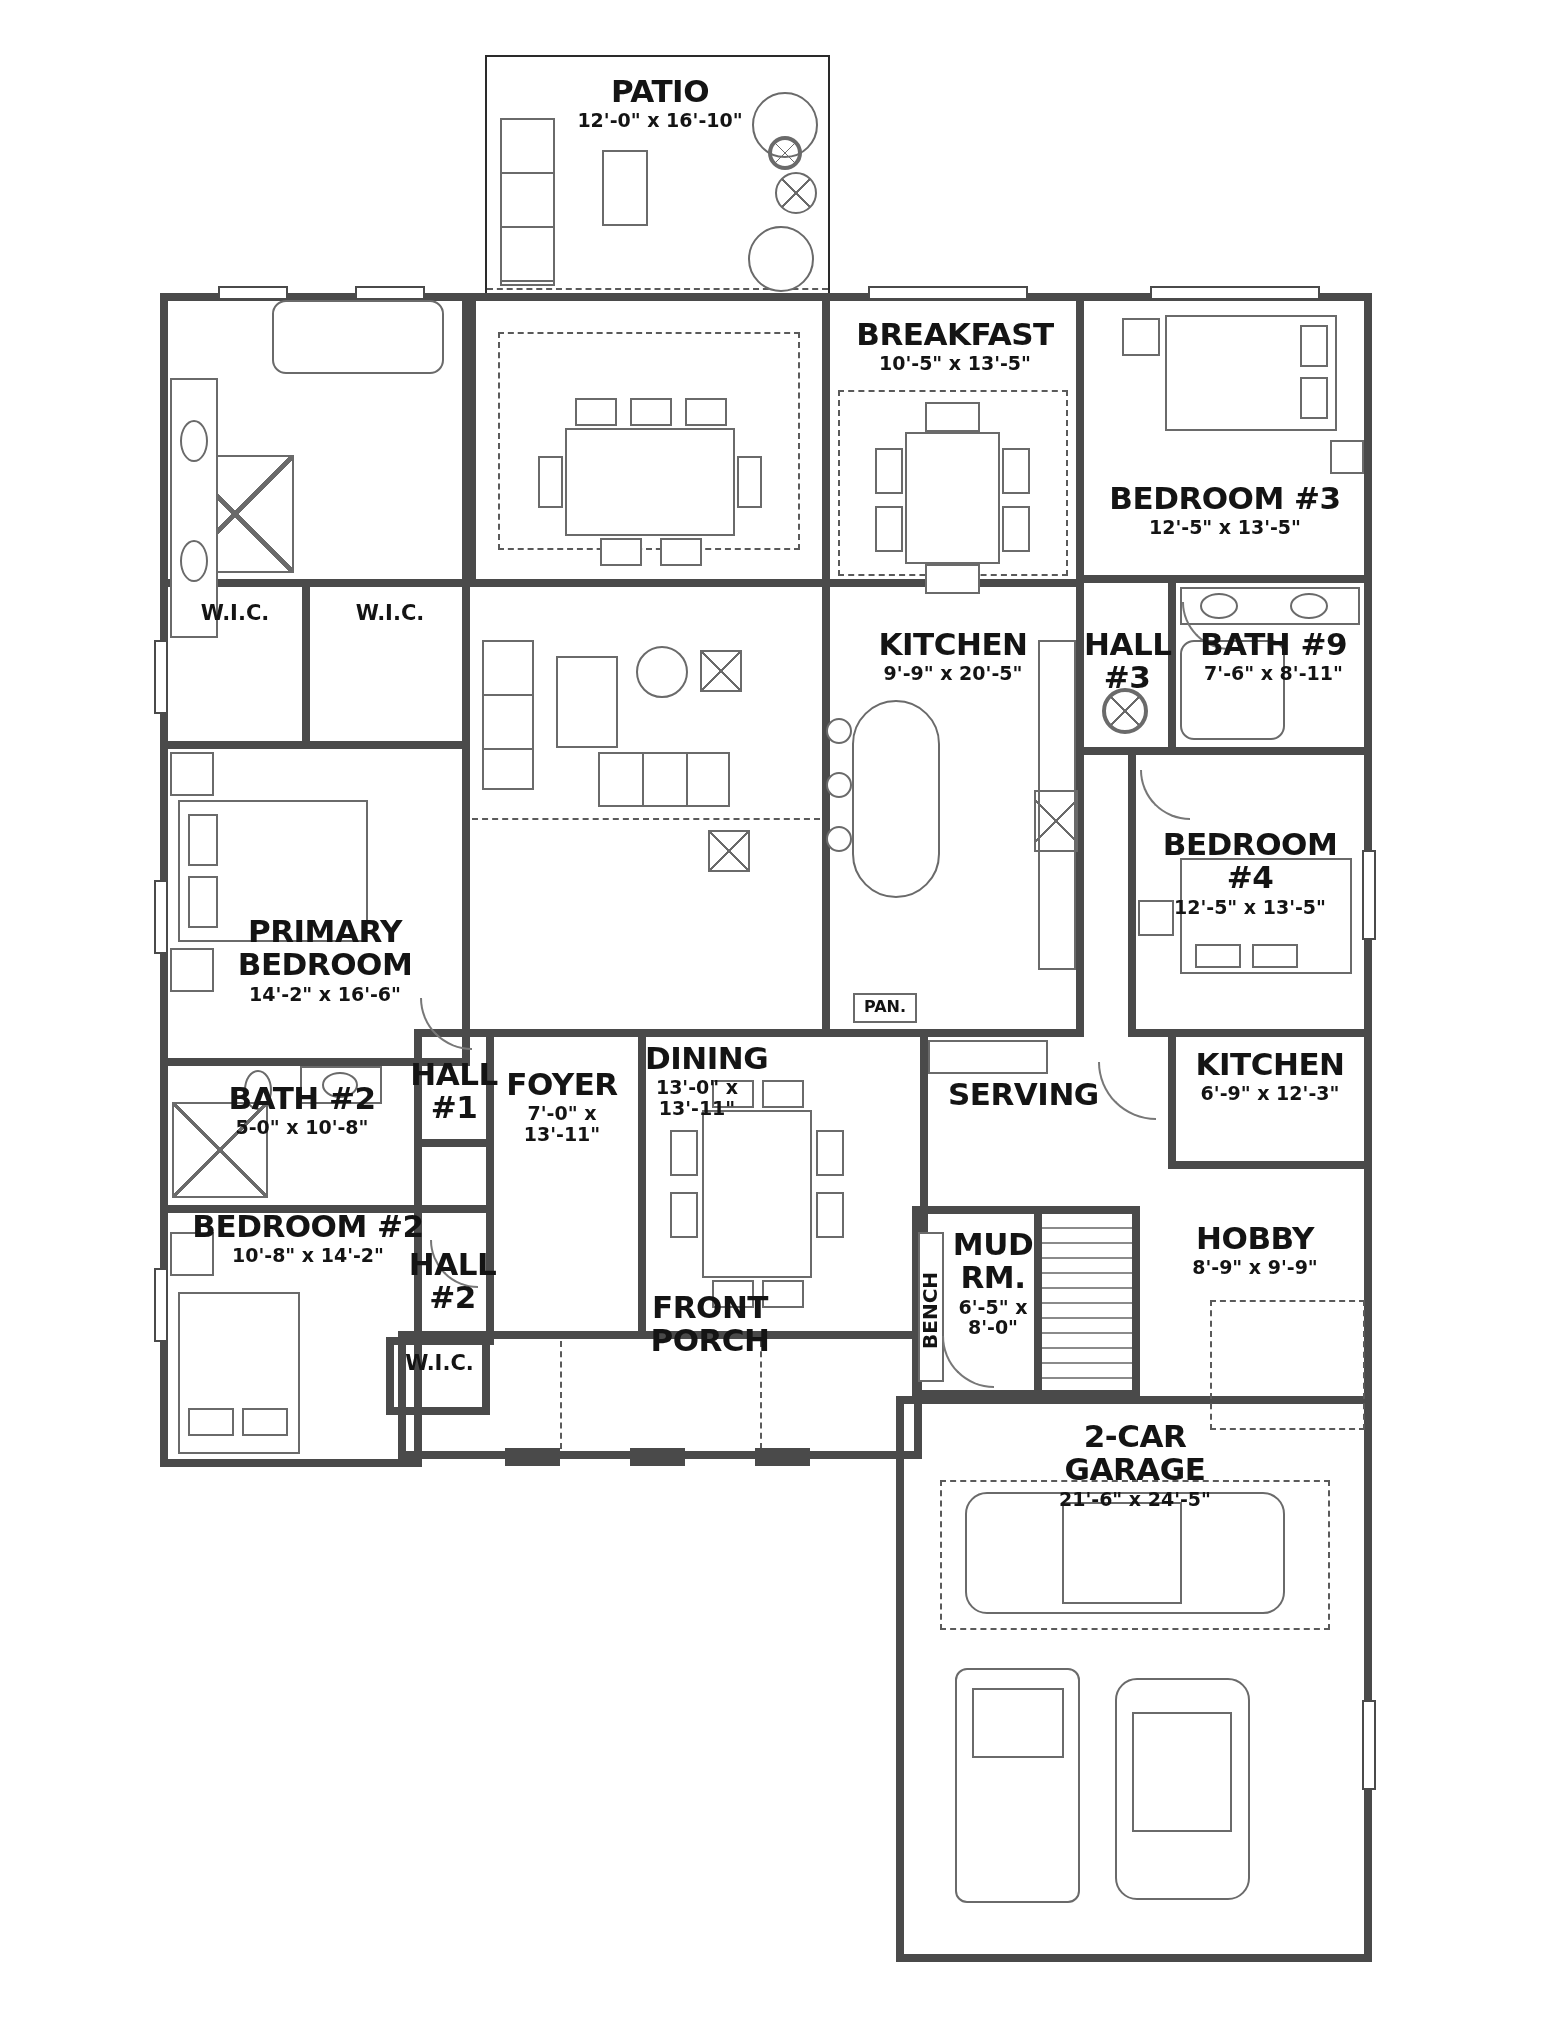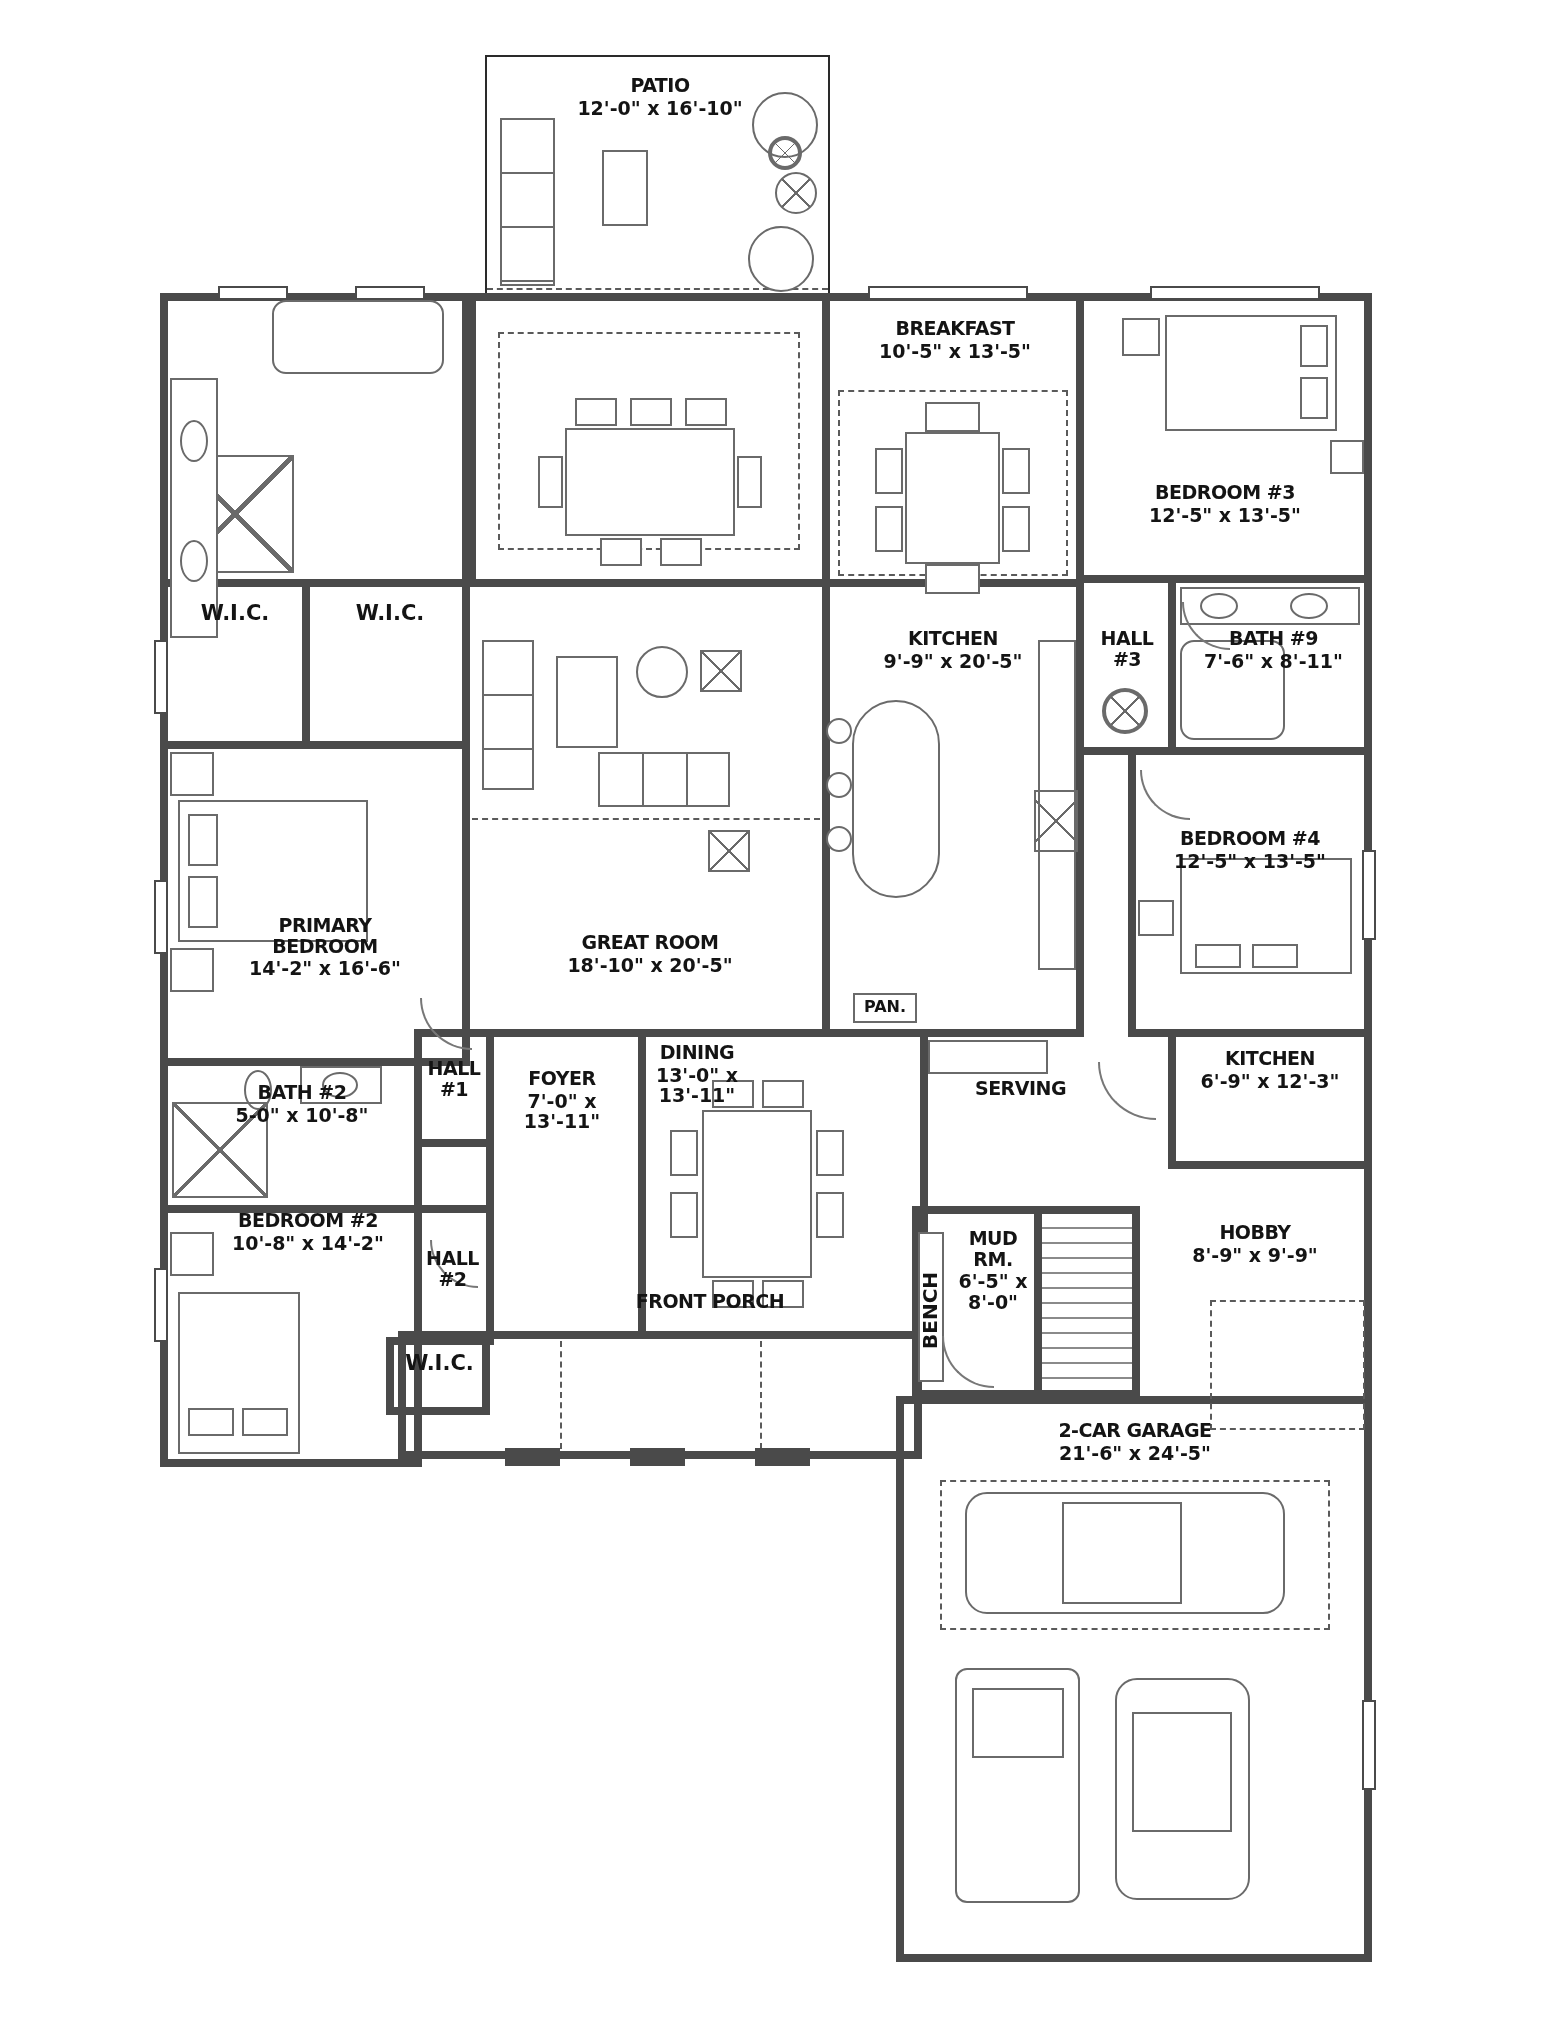--- a/index.html
+++ b/index.html
@@ -2,21 +2,21 @@
 <html><head>
 <meta charset="utf-8">
 <style>
   html,body{margin:0;padding:0;background:#fff;}
   #plan{position:relative;width:1559px;height:2017px;background:#fff;overflow:hidden;
         font-family:"DejaVu Sans",sans-serif;}
   .room{position:absolute;border:8px solid #4a4a4a;box-sizing:border-box;background:transparent;}
   .thin{border:2px solid #2a2a2a;}
   .wall{position:absolute;background:#4a4a4a;}
   .label{position:absolute;text-align:center;color:#141414;font-weight:bold;line-height:1.08;}
-  .nm{font-size:19px;letter-spacing:-0.5px;text-align:center;}
+  .nm{font-size:31px;letter-spacing:-0.5px;text-align:center;}
   .sm{font-size:21px;}
   .xs{font-size:16px;}
   .dm{font-size:19px;margin-top:2px;}
   .dash{position:absolute;border:2px dashed #5a5a5a;box-sizing:border-box;}
   .dashv{position:absolute;border-left:2px dashed #5a5a5a;}
   .dashh{position:absolute;border-top:2px dashed #5a5a5a;}
   .furn{position:absolute;border:2px solid #6a6a6a;background:#fff;box-sizing:border-box;}
   .round{border-radius:50%;}
   .rnd{border-radius:14px;}
   .xbox{background:
@@ -230,24 +230,20 @@
     <div class="dm">7'-6" x 8'-11"</div>
   </div>
   <div class="label" style="left:1135px;top:828px;width:230px">
     <div class="nm">BEDROOM #4</div>
     <div class="dm">12'-5" x 13'-5"</div>
   </div>
   <div class="label" style="left:225px;top:915px;width:200px">
     <div class="nm">PRIMARY BEDROOM</div>
     <div class="dm">14'-2" x 16'-6"</div>
   </div>
-  <div class="label" style="left:505px;top:932px;width:290px">
-    <div class="nm">GREAT ROOM</div>
-    <div class="dm">18'-10" x 20'-5"</div>
-  </div>
   <div class="label" style="left:855px;top:998px;width:60px">
     <div class="xs">PAN.</div>
   </div>
   <div class="label" style="left:192px;top:1082px;width:220px">
     <div class="nm">BATH #2</div>
     <div class="dm">5-0" x 10'-8"</div>
   </div>
   <div class="label" style="left:408px;top:1058px;width:92px">
     <div class="nm">HALL</div>
     <div class="nm">#1</div>

